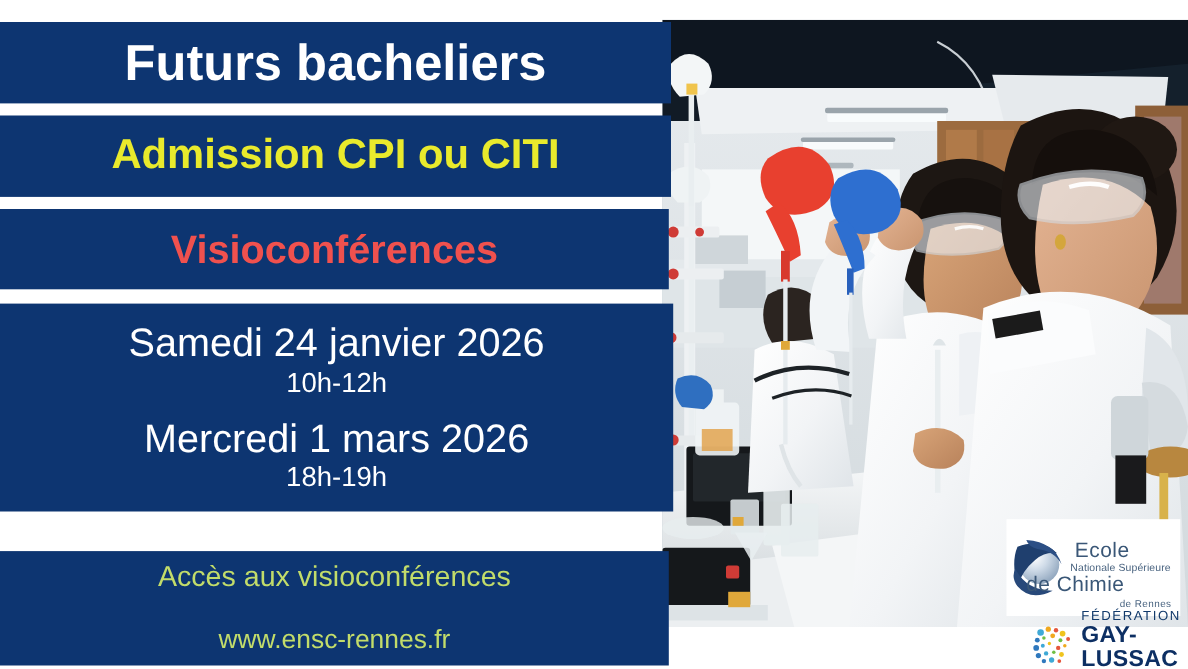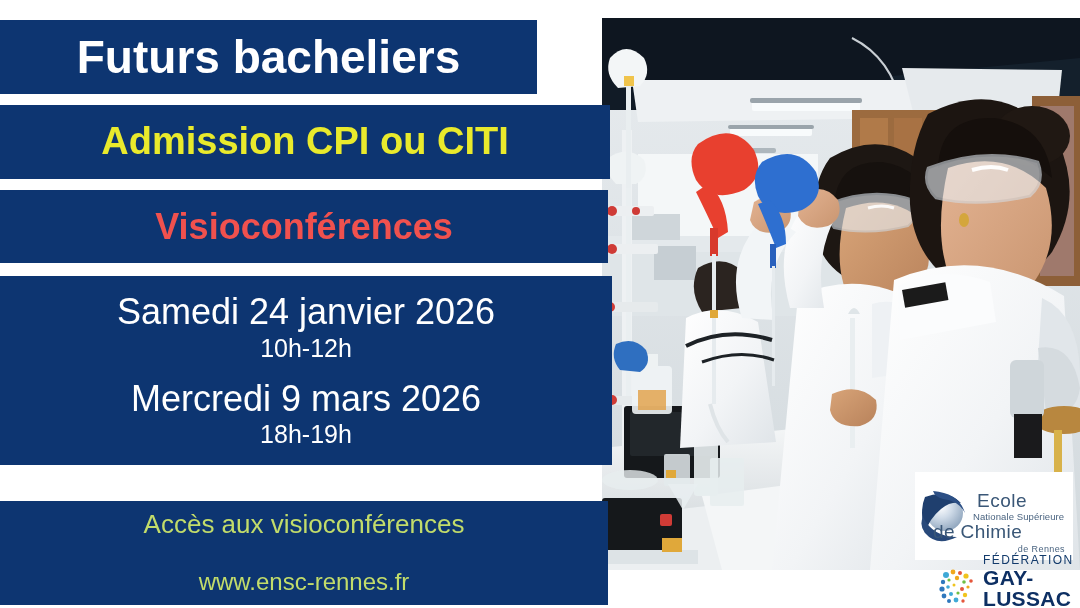--- a/index.html
+++ b/index.html
@@ -31,21 +31,21 @@
     position: absolute;
     left: 0;
     background: #0d3571;
     display: flex;
     flex-direction: column;
     align-items: center;
     justify-content: center;
     text-align: center;
     padding: 0 14px;
   }
-  .band-title   { top: 20px;  height: 74px;  width: 537px; }
+  .band-title   { top: 20px;  height: 74px;  width: 610px; }
   .band-admis   { top: 105px; height: 74px;  width: 610px; }
   .band-visio   { top: 190px; height: 73px;  width: 608px; }
   .band-dates   { top: 276px; height: 189px; width: 612px; }
   .band-access  { top: 501px; height: 104px;  width: 608px; }
 
   .t-title {
     color: #ffffff;
     font-size: 46px;
     font-weight: bold;
     letter-spacing: 0px;
@@ -335,21 +335,21 @@
   <div class="band band-admis">
     <div class="t-admission">Admission CPI ou CITI</div>
   </div>
 
   <div class="band band-dates">
     <div class="date-group first">
       <div class="t-date">Samedi 24 janvier 2026</div>
       <div class="t-hours">10h-12h</div>
     </div>
     <div class="date-group">
-      <div class="t-date">Mercredi 9 mars 2026</div>
+      <div class="t-date">Mercredi 1 mars 2026</div>
       <div class="t-hours">18h-19h</div>
     </div>
   </div>
 
   <div class="band band-access">
     <div class="t-access">Accès aux visioconférences</div>
     <div class="t-url">www.ensc-rennes.fr</div>
   </div>
 
   <div class="logo-ensc">

